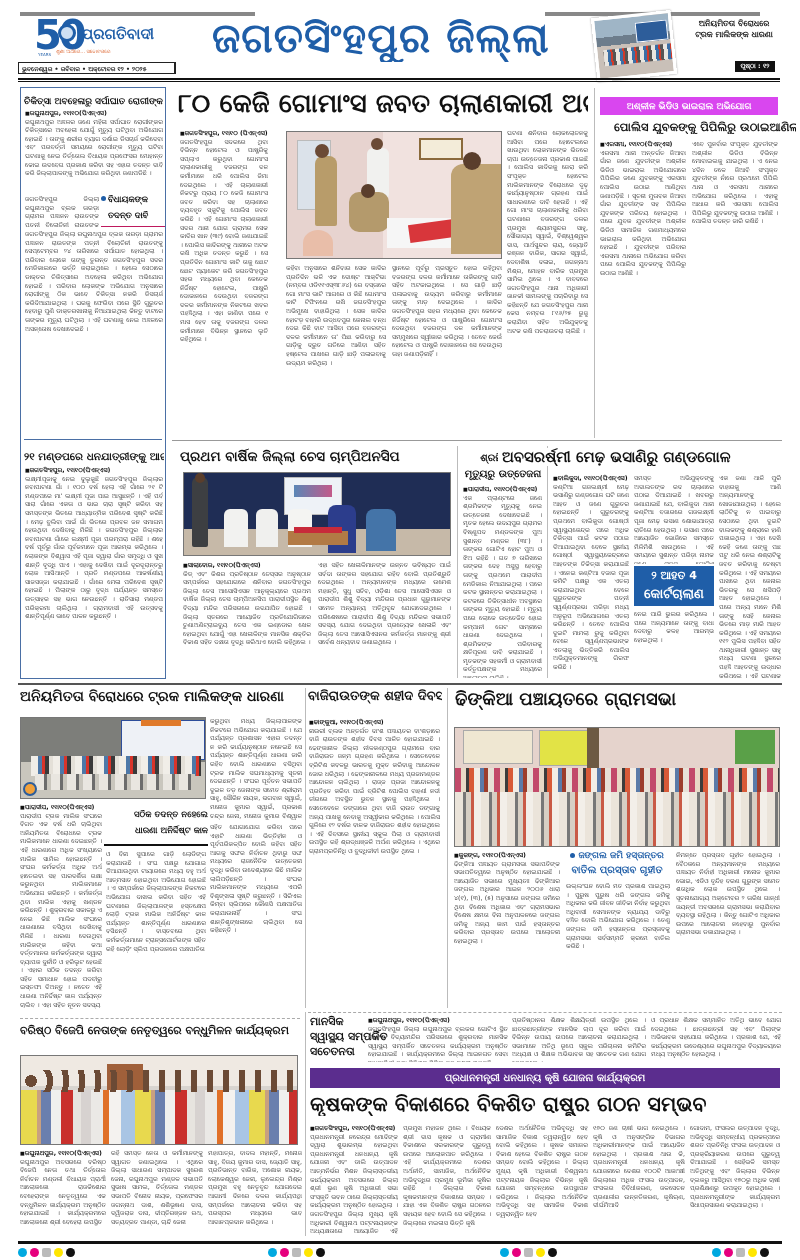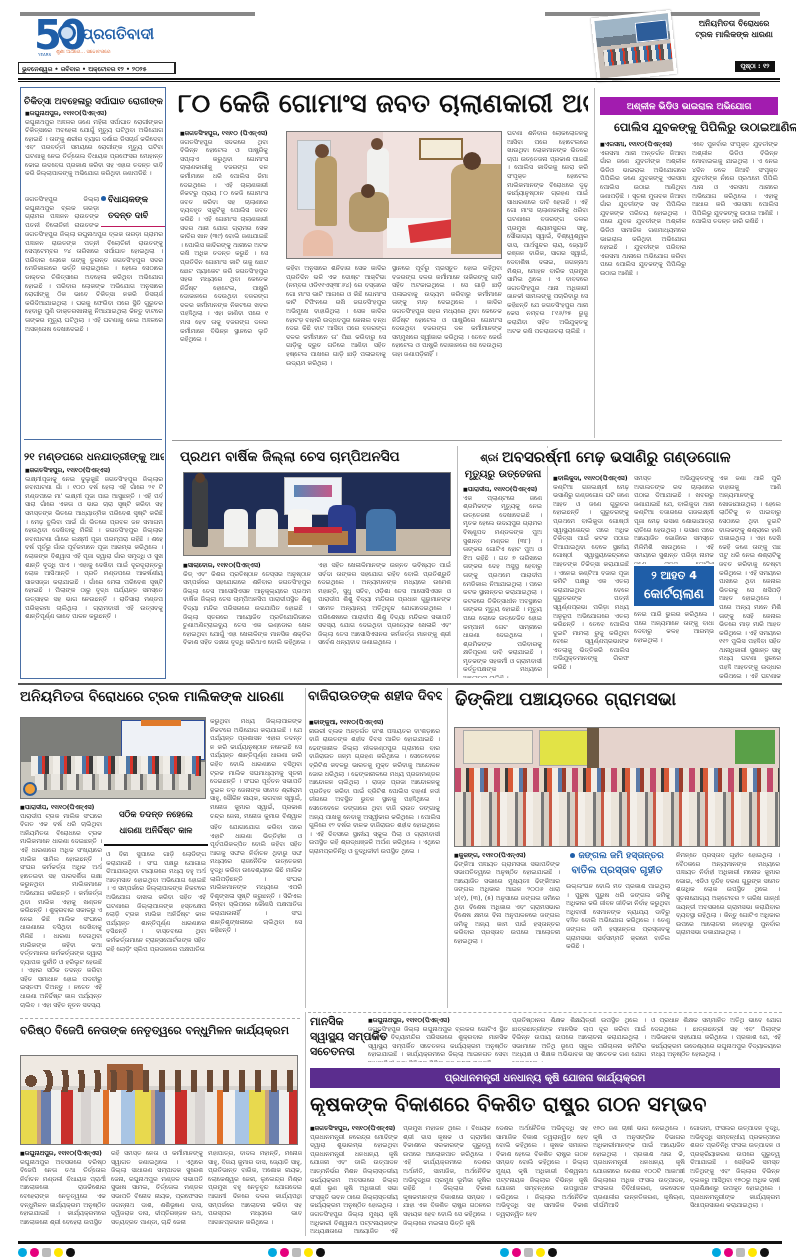--- a/index.html
+++ b/index.html
@@ -29,20 +29,21 @@
     <span class="abs" style="left:0;top:-4px;font-size:40px;font-weight:bold;color:#1f5ea8;font-family:'DejaVu Sans',sans-serif;letter-spacing:-3px">50</span>
     <span class="abs" style="left:24px;top:8px;width:18px;height:18px;border-radius:50%;border:3px solid #1f5ea8;background:#cfe0f3"></span>
     <span class="abs" style="left:4px;top:36px;font-size:4px;color:#1f5ea8">YEARS</span>
     <span class="abs" style="left:48px;top:9px;font-size:15px;font-weight:bold;color:#1f5ea8;white-space:nowrap">ପ୍ରଗତିବାଦୀ</span>
     <span class="abs" style="left:22px;top:32px;font-size:5px;color:#d9581e;white-space:nowrap">ଶୁଣା ଅର୍ଥରେ... ସଚ୍ଚୋଟତାରେ</span>
   </div>
   <div class="abs" style="left:18px;top:62px;width:158px;height:12px;border:1px solid #222;border-right:2px solid #222;">
     <span style="font-size:6.2px;font-weight:bold;padding-left:3px;white-space:nowrap;line-height:11px;display:block">ଭୁବନେଶ୍ୱର • ରବିବାର • ଅକ୍ଟୋବର ୧୨ • ୨୦୨୫</span>
   </div>
 
+  <div class="abs hd" style="left:212px;top:14px;font-size:41px;color:#1f5ea8;letter-spacing:1px">ଜଗତସିଂହପୁର ଜିଲ୍ଲା</div>
 
   <div class="abs" style="left:594px;top:14px;width:80px;height:64px;transform:rotate(-6deg);border:3px solid #fff;box-shadow:0 0 2px #888;background:linear-gradient(#9fb5c6 0 30%,#6d7d8c 30% 45%,#c9c0b8 45% 100%);overflow:hidden">
     <div style="position:absolute;left:40px;top:6px;width:32px;height:20px;background:#2d5d9a;border:1px solid #fff"></div>
     <div style="position:absolute;left:6px;top:30px;width:68px;height:16px;background:repeating-linear-gradient(90deg,#e9e6e0 0 4px,#3b6fa6 4px 7px,#d23a2a 7px 9px,#555 9px 12px)"></div>
   </div>
   <div class="abs" style="left:694px;top:18px;width:80px;font-size:8px;line-height:11px;font-weight:bold;text-align:center;color:#111">ଅନିୟମିତତା ବିରୋଧରେ ଟ୍ରକ ମାଲିକଙ୍କ ଧାରଣା</div>
   <div class="abs" style="left:735px;top:61px;width:40px;height:11px;background:#111;color:#fff;font-size:6.5px;line-height:11px;text-align:center;font-weight:bold">ପୃଷ୍ଠା : ୧୨</div>
 
   <div class="abs" style="left:18px;top:78px;width:762px;height:2px;background:#111"></div>
   <div class="abs" style="left:18px;top:81px;width:762px;height:1px;background:#111"></div>
@@ -99,21 +100,21 @@
   <span>କହିବା ଅନୁସାରେ ଶନିବାର ସେକ କାଦିର ପ୍ରତିଦିନ ଭଳି ଏକ ଦୋଷ୍ଟ ଆକ୍ଟିଭା (ନମ୍ବର ଓଡି୧୧ଏସ୍‌୩୮୬୪) ରେ ବସ୍ତାରେ ଗୋ ମାଂସ ଭାଟି ଆଗରେ ଓ କିଛି ଗୋମାଂସ କାଟି ଟିଫିନରେ ରଖି ଜଗତସିଂହପୁର ଅଭିମୁଖେ ବାହାରିଥିଲା । ସେକ କାଦିର ହୋଟଡ଼ ବାହାରି ଉଦ୍ଧବପୁର କେନାଲ ବନ୍ଧ ଦେଇ କିଛି ବାଟ ଆସିବା ପରେ ବଜରଙ୍ଗ ଦଳର କର୍ମୀମାନେ ତା' ପିଛା କରିବାରୁ ସେ ଗାଡ଼ିକୁ ଦ୍ରୁତ ଗତିରେ ଆଣିବା ସହିତ ହଷ୍ଟେଲ ପାଖରେ ଗାଡ଼ି ଛାଡ଼ି ପଳାଇବାକୁ ଉଦ୍ୟମ କରିଥିଲା ।</span>
 </div>
 <div class="abs txt" style="left:392px;top:264px;width:110px;height:172px;">
   <span>ସ୍ଥାନରେ ପୂର୍ବରୁ ପ୍ରସ୍ତୁତ ହୋଇ ରହିଥିବା ବଜରଙ୍ଗ ଦଳର କର୍ମୀମାନେ ତାକିରଙ୍କୁ ଗାଡ଼ି ସହିତ ଅଟକାଇଥିଲେ । ସେ ଗାଡ଼ି ଛାଡ଼ି ପଳାଇବାକୁ ଉଦ୍ୟମ କରିବାରୁ କର୍ମୀମାନେ ତାଙ୍କୁ ମାଡ଼ ଦେଇଥିଲେ । କାଦିର ଜଗତସିଂହପୁର ସହର ମଧ୍ୟରେ ଥିବା କେତେକ ନିର୍ଦ୍ଦିଷ୍ଟ ହୋଟେଲ ଓ ପାଷ୍ଟ୍ରିରେ ଗୋମାଂସ ଦେଉଥିବା ବଜରଙ୍ଗ ଦଳ କର୍ମୀମାନଙ୍କ ସମ୍ମୁଖରେ ସ୍ୱୀକାର କରିଥିଲା । ତେବେ କେଉଁ ହୋଟେଲ ଓ ପାଷ୍ଟ୍ରି ଦୋକାନରେ ସେ ଦେଉଥିଲା ତାହା ଜଣାପଡ଼ିନାହିଁ ।</span>
 </div>
 <div class="abs txt" style="left:507px;top:129px;width:81px;height:307px;">
   <span>ଘଟଣା ଶନିବାର ଲୋକଲୋଚନକୁ ଆସିବା ପରେ ହୋଟେଲରେ ଖାଉଥିବା ଲୋକମାନଙ୍କ ଭିତରେ ଚାପା ଉତ୍ତେଜନା ପ୍ରକାଶ ପାଇଛି । ପୋଲିସ କାଦିରକୁ ଜେରା କରି ସଂପୃକ୍ତ ହୋଟେଲ ମାଲିକମାନଙ୍କ ବିରୋଧରେ ଦୃଢ଼ କାର୍ଯ୍ୟାନୁଷ୍ଠାନ ଗ୍ରହଣ ପାଇଁ ସାଧାରଣରେ ଦାବି ହେଉଛି । ଏହି ଗୋ ମାଂସ ଚାଲାଣକାରୀକୁ ଧରିବା ଘଟଣାରେ ବଜରଙ୍ଗ ଦଳର ପ୍ରମୁଖ ଶ୍ୟାମସୁନ୍ଦର ସାହୁ, ସୌଭାଗ୍ୟ ସ୍ୱାଇଁ, ବିଶ୍ୱେଶ୍ୱର ଦାସ, ପାର୍ଥସୁନ୍ଦର ରାୟ, ଜ୍ୟୋତି ରଞ୍ଜନ ବାରିକ, ସାଗର ସ୍ୱାଇଁ, ଦେବାଶିଷ ଦଳାଇ, ଜଗନ୍ନାଥ ମିଶ୍ର, ମୋହନ ବାରିକ ପ୍ରମୁଖ ସାମିଲ ଥିଲେ । ଏ ବାବଦରେ ଜଗତସିଂହପୁର ଥାନା ଅଧିକାରୀ ଜାନକୀ ସାମଲଙ୍କୁ ପଚାରିବାରୁ ସେ କହିଛନ୍ତି ଯେ ଜଗତସିଂହପୁର ଥାନା କେସ ନମ୍ବର ୮୧୬/୨୫ ରୁଜୁ କରାଯିବା ସହିତ ଅଭିଯୁକ୍ତକୁ ଅଟକ ରଖି ପଚରାଉଚରା ଚାଲିଛି ।</span>
 </div>
 
 <div class="abs vrule" style="left:594px;top:88px;height:350px"></div>
-<div class="abs" style="left:600px;top:97px;width:178px;height:18px;background:#a21caf;">
+<div class="abs" style="left:600px;top:97px;width:178px;height:18px;background:#d946ef;">
   <span style="display:block;color:#fff;font-size:9px;font-weight:bold;line-height:18px;text-align:center;white-space:nowrap">ଅଶ୍ଳୀଳ ଭିଡିଓ ଭାଇରାଲ ଅଭିଯୋଗ</span>
 </div>
 <div class="abs hd" style="left:614px;top:120px;width:182px;font-size:11.5px;color:#111">ପୋଲିସ ଯୁବକଙ୍କୁ ପିପିଲିରୁ ଉଠାଇଆଣିଲା</div>
 <div class="abs txt" style="left:600px;top:140px;width:86px;height:296px;">
   <span class="dateline">ଏରସମା, ୧୧ା୧୦(ପିଏନ୍‌ଏସ)</span><br>
   <span>ଏରସମା ଥାନା ଅନ୍ତର୍ଗତ ଜିଆବା ଗାଁର ଜଣେ ଯୁବତୀଙ୍କ ଅଶ୍ଳୀଳ ଭିଡିଓ ଭାଇରାଲ ଅଭିଯୋଗରେ ପିପିଲିର ଜଣେ ଯୁବକଙ୍କୁ ଏରସମା ପୋଲିସ ଉଠାଇ ଆଣିଥିବା ଜଣାପଡ଼ିଛି । ସୂଚନା ମୁତାବକ ଜିଆବା ଗାଁର ଯୁବତୀଙ୍କ ସହ ପିପିଲିର ଯୁବକଙ୍କ ପରିଚୟ ହୋଇଥିଲା । ପରେ ଯୁବକ ଯୁବତୀଙ୍କ ଅଶ୍ଳୀଳ ଭିଡିଓ ସାମାଜିକ ଗଣମାଧ୍ୟମରେ ଭାଇରାଲ କରିଥିବା ଅଭିଯୋଗ ହୋଇଛି । ଯୁବତୀଙ୍କ ପରିବାର ଏରସମା ଥାନାରେ ଅଭିଯୋଗ କରିବା ପରେ ପୋଲିସ ଯୁବକଙ୍କୁ ପିପିଲିରୁ ଉଠାଇ ଆଣିଛି ।</span>
 </div>
 <div class="abs txt" style="left:692px;top:140px;width:86px;height:296px;">
   <span>ଏବେ ପୁନର୍ବାର ସଂପୃକ୍ତ ଯୁବତୀଙ୍କ ଅଶ୍ଳୀଳ ଭିଡିଓ ବିଭିନ୍ନ ମୋବାଇଲକୁ ଯାଇଥିଲା । ଏ ନେଇ ୪ଦିନ ତଳେ ଜିଆବି ସଂପୃକ୍ତ ଯୁବତୀଙ୍କ ନାଁରେ ପ୍ରଥମେ ପିପିଲି ଥାନା ଓ ଏରସମା ଥାନାରେ ଅଭିଯୋଗ କରିଥିଲେ । ଏହାକୁ ଆଧାର କରି ଏରସମା ପୋଲିସ ପିପିଲିରୁ ଯୁବକଙ୍କୁ ଉଠାଇ ଆଣିଛି । ପୋଲିସ ତଦନ୍ତ ଜାରି ରଖିଛି ।</span>
 </div>
@@ -183,21 +184,21 @@
   <div style="position:absolute;left:14px;top:56px;width:160px;height:16px;background:repeating-linear-gradient(90deg,#e9e6e0 0 9px,#6c6c6c 9px 12px,#c9c6bd 12px 16px)"></div>
   <div style="position:absolute;left:2px;top:64px;width:14px;height:14px;border-radius:50%;background:#f2a13a;border:2px solid #2d5d9a"></div>
 </div>
 <div class="abs txt" style="left:210px;top:717px;width:92px;height:104px;">
   <span>କରୁଥିବା ମଧ୍ୟ ଜିଲ୍ଲାପାଳଙ୍କ ନିକଟରେ ଅଭିଯୋଗ କରାଯାଇଛି । ଯେ ପର୍ଯ୍ୟନ୍ତ ପ୍ରଶାସନ ଏହାର ତଦନ୍ତ ନ କରି କାର୍ଯ୍ୟାନୁଷ୍ଠାନ ନନେଇଛି ସେ ପର୍ଯ୍ୟନ୍ତ ଶାନ୍ତିପୂର୍ଣ୍ଣ ଧାରଣା ଜାରି ରହିବ ବୋଲି ଧାରଣାରେ ବସିଥିବା ଟ୍ରକ ମାଲିକ ସଘମାଧ୍ୟମକୁ ସୂଚନା ଦେଇଛନ୍ତି । ସଂଘର ପୂର୍ବତନ ସଭାପତି ଦୁଇଳ ତଡ଼ ଜେନାଙ୍କ ସମେତ ଶ୍ରୀରାମ ସାହୁ, ସୌରିନ ନାୟକ, ଭଗବାନ ସ୍ୱାଇଁ, ମନୋଜ କୁମାର ସ୍ୱାଇଁ, ପ୍ରକାଶ ଚନ୍ଦ୍ର ଜେନା, ମନୋଜ କୁମାର ବିଶ୍ୱାଳ ପ୍ରମୁଖ ଧାରଣାରେ ଅଂଶ ଗ୍ରହଣ କରିଛନ୍ତି । ଅନ୍ୟମାନଙ୍କ ମଧ୍ୟରେ ବର୍ତ୍ତମାନର ସଭାପତି ସୁନୀଲ ପ୍ରଧାନ ଉପସ୍ଥିତ ଥିଲେ ।</span>
 </div>
 <div class="abs txt" style="left:20px;top:803px;width:82px;height:214px;">
   <span class="dateline">ପାରାଦୀପ, ୧୧ା୧୦(ପିଏନ୍‌ଏସ)</span><br>
   <span>ପାରାଦୀପ ଟ୍ରକ ମାଲିକ ସଂଘରେ ବିଗତ ଏକ ବର୍ଷ ଧରି ଚାଲିଥିବା ଅନିୟମିତତା ବିରୋଧରେ ଟ୍ରକ ମାଲିକମାନେ ଧାରଣା ଦେଇଛନ୍ତି । ଏହି ଧାରଣାରେ ଅଧିକ ସଂଖ୍ୟାରେ ମାଲିକ ସାମିଲ ହୋଇଛନ୍ତି । ସଂଘର କର୍ମକର୍ତ୍ତା ଅଧିକ ଅର୍ଥ ହାତେଇବା ସହ ପାରଦର୍ଶିତା ରକ୍ଷା କରୁନଥିବା ମାଲିକମାନେ ଅଭିଯୋଗ କରିଛନ୍ତି । କର୍ମକର୍ତ୍ତା ଥିବା ମାଲିକ ଏହାକୁ ଖଣ୍ଡନ କରିଛନ୍ତି । ଶୁକ୍ରବାର ସକାଳରୁ ଏ ନେଇ କିଛି ମାଲିକ ସଂଘରେ ଧାରଣାରେ ବସିଥିବା ଦେଖିବାକୁ ମିଳିଛି । ଧାରଣା ଦେଉଥିବା ମାଲିକଙ୍କ କହିବା କଥା ବର୍ତ୍ତମାନର କର୍ମକର୍ତ୍ତାଙ୍କ ଦ୍ୱାରା ବ୍ୟାପକ ଦୁର୍ନୀତି ଓ ହରିଲୁଟ ହେଉଛି । ଏହାର ସଠିକ ତଦନ୍ତ କରିବା ସହିତ ସମାଧାନ ହୋଇ ପଦବୀରୁ ଇସ୍ତଫା ଦିଅନ୍ତୁ । ନଚେତ ଏହି ଧାରଣା ଅନିର୍ଦ୍ଦିଷ୍ଟ କାଳ ପର୍ଯ୍ୟନ୍ତ ଚାଲିବ । ଏହା ସହିତ ନୂତନ ସଦସ୍ୟ</span>
 </div>
-<div class="abs" style="left:104px;top:806px;width:104px;height:40px;border-bottom:2px solid #111;text-align:center">
+<div class="abs" style="left:104px;top:806px;width:104px;height:40px;border-bottom:2px solid #111;text-align:right">
   <div class="hd" style="font-size:8.5px;line-height:16px">ସଠିକ ତଦନ୍ତ ନହେଲେ</div>
   <div class="hd" style="font-size:8.5px;line-height:16px">ଧାରଣା ଅନିର୍ଦ୍ଦିଷ୍ଟ କାଳ</div>
 </div>
 <div class="abs txt" style="left:106px;top:850px;width:100px;height:167px;">
   <span>ଓ ବିନା ସୁପାରେ ଗାଡ଼ି ଲୋଡିଙ୍ଗ କରାଯାଉଛି । ସଂଘ ପକ୍ଷରୁ ଯୋଗାଇ ଦିଆଯାଉଥିବା ଟାୟାରରେ ମଧ୍ୟ ବହୁ ଅର୍ଥ ଆତ୍ମସାତ ହୋଇଥିବା ଅଭିଯୋଗ ହୋଇଛି । ଏ ସମ୍ପର୍କରେ ଜିଲ୍ଲାପାଳଙ୍କ ନିକଟରେ ଅଭିଯୋଗ ଦାଖଲ କରିବା ସହିତ ଏହି ଘଟଣାରେ ଜିଲ୍ଲାପାଳଙ୍କ ହସ୍ତକ୍ଷେପ ଲୋଡ଼ି ଟ୍ରକ ମାଲିକ ଅନିର୍ଦ୍ଦିଷ୍ଟ କାଳ ପର୍ଯ୍ୟନ୍ତ ଶାନ୍ତିପୂର୍ଣ୍ଣ ଧାରଣାରେ ବସିଛନ୍ତି । ବାସ୍ତବରେ ଥିବା କର୍ମକର୍ତ୍ତାମାନେ ଟ୍ରାନ୍ସପୋର୍ଟରଙ୍କ ସହିତ ରହି ଲୋଡ଼ିଂ ସ୍ଲିପ ପ୍ରଦାନରେ ପକ୍ଷପାତିତା</span>
 </div>
 <div class="abs txt" style="left:210px;top:823px;width:92px;height:194px;">
   <span>ସହିତ ଯୋଗାଯୋଗ କରିବା ପରେ ଏହାଟି ଧାରଣା ଭିତ୍ତିହୀନ ଓ ପୂର୍ବପରିକଳ୍ପିତ ବୋଲି କହିବା ସହିତ ଆଗକୁ ସଙ୍ଘର ନିର୍ବାଚନ ଥିବାରୁ ସଙ୍ଘ ମଧ୍ୟରେ ରାଜନୈତିକ ଉତ୍ତେଜନା ବୃଦ୍ଧି କରିବା ଉଦେଶ୍ୟରେ କିଛି ମାଲିକ ଲାଗିପଡ଼ିଛନ୍ତି । ସଂଘର ମାଲିକମାନଙ୍କ ମଧ୍ୟରେ ଏପରି ବିଶୃଙ୍ଖଳା ସୃଷ୍ଟି କରୁଛନ୍ତି । ସିରିଏଲ କିମ୍ବା ସ୍ଲିପରେ କୌଣସି ପକ୍ଷପାତିତା କରାଯାଉନାହିଁ । ସଂଘ ଶାନ୍ତିଶୃଙ୍ଖଳାରେ ଚାଲିଥିବା ସେ କହିଛନ୍ତି ।</span>
 </div>
 

